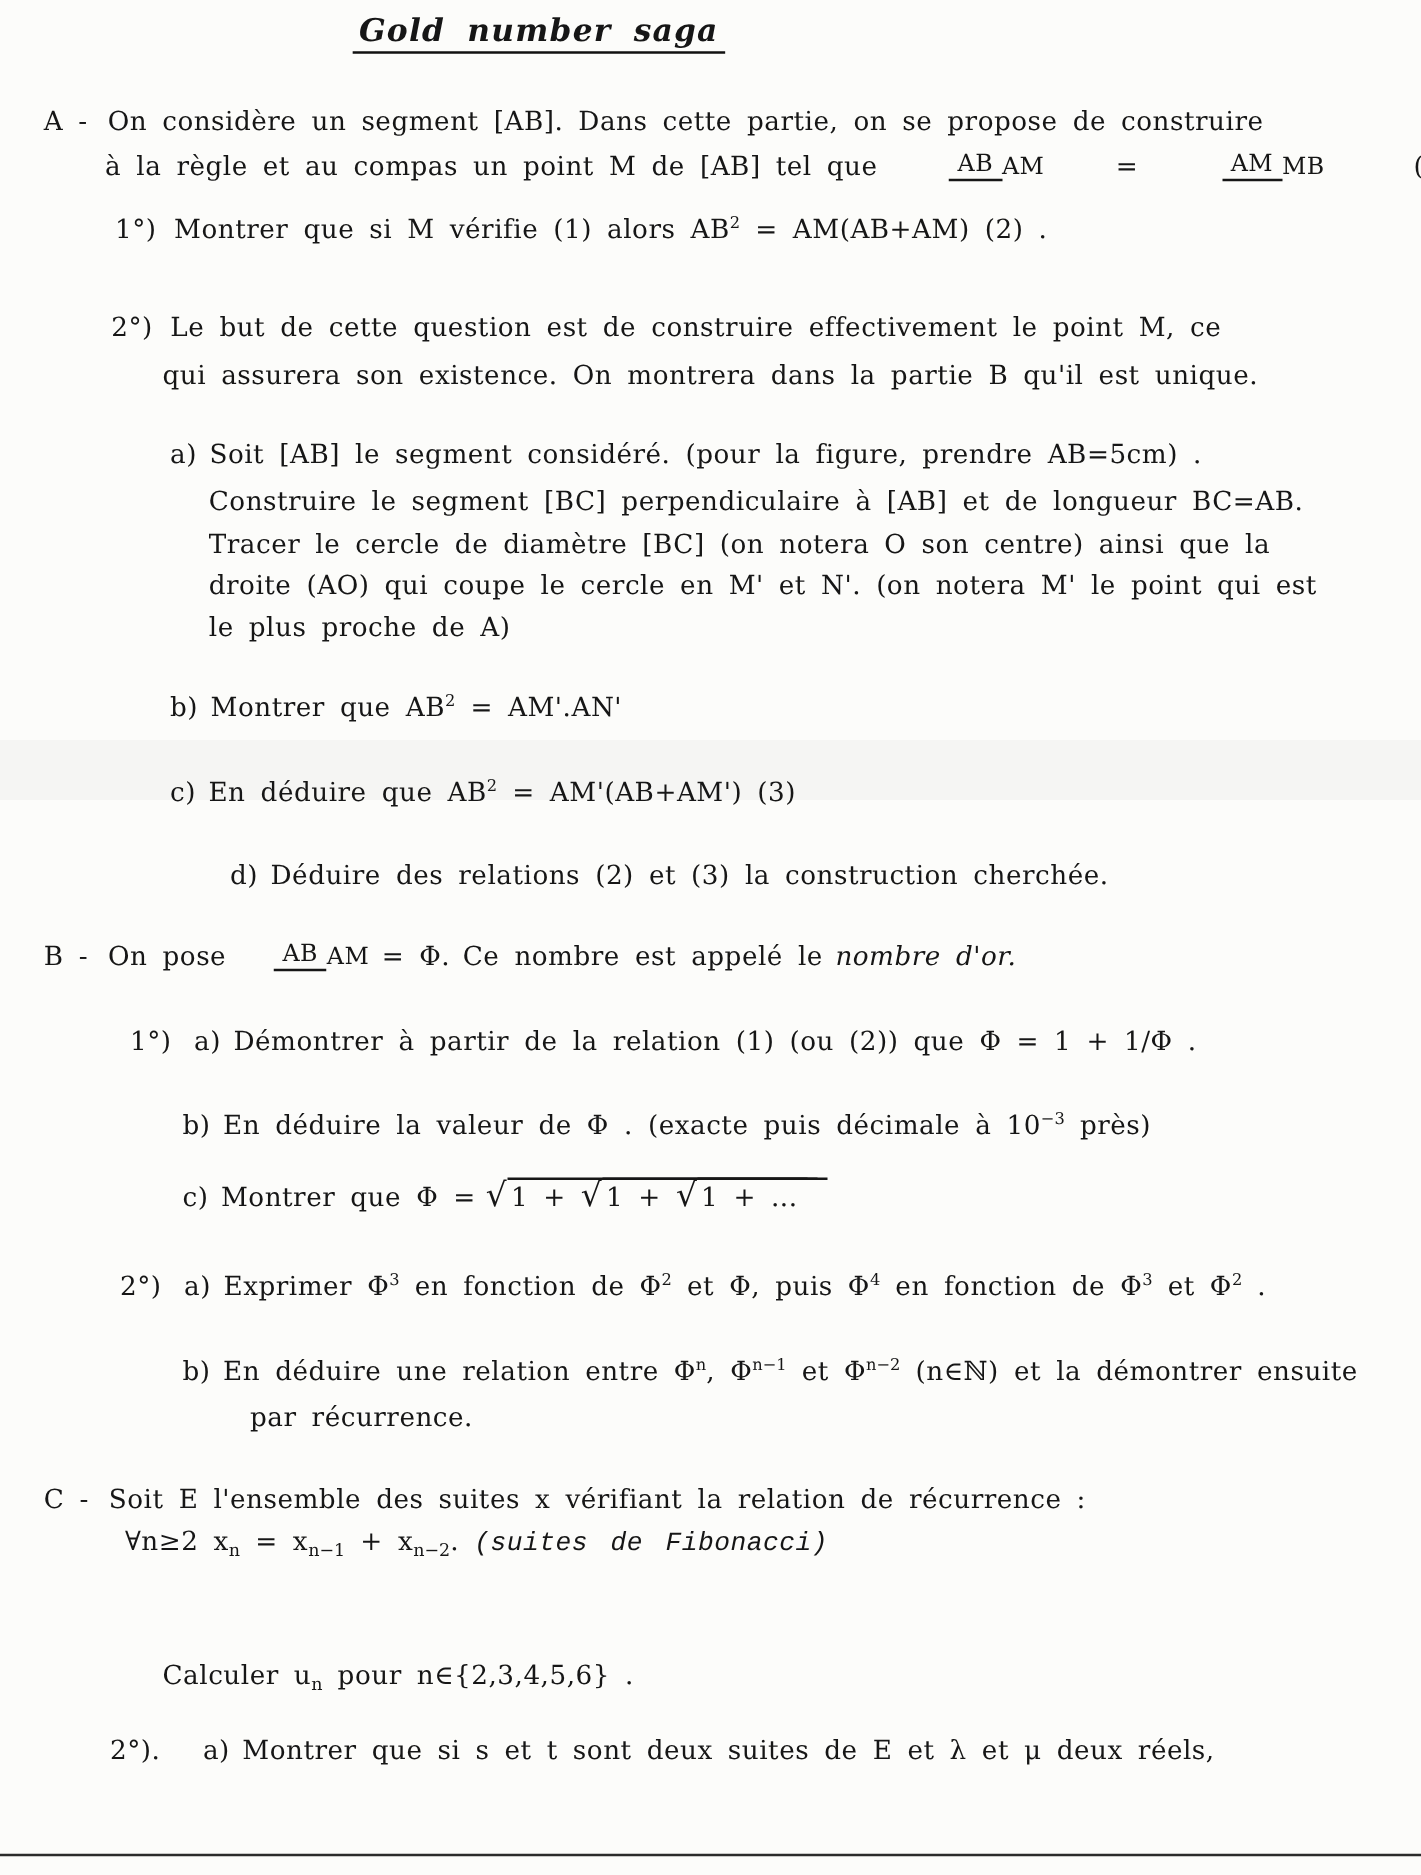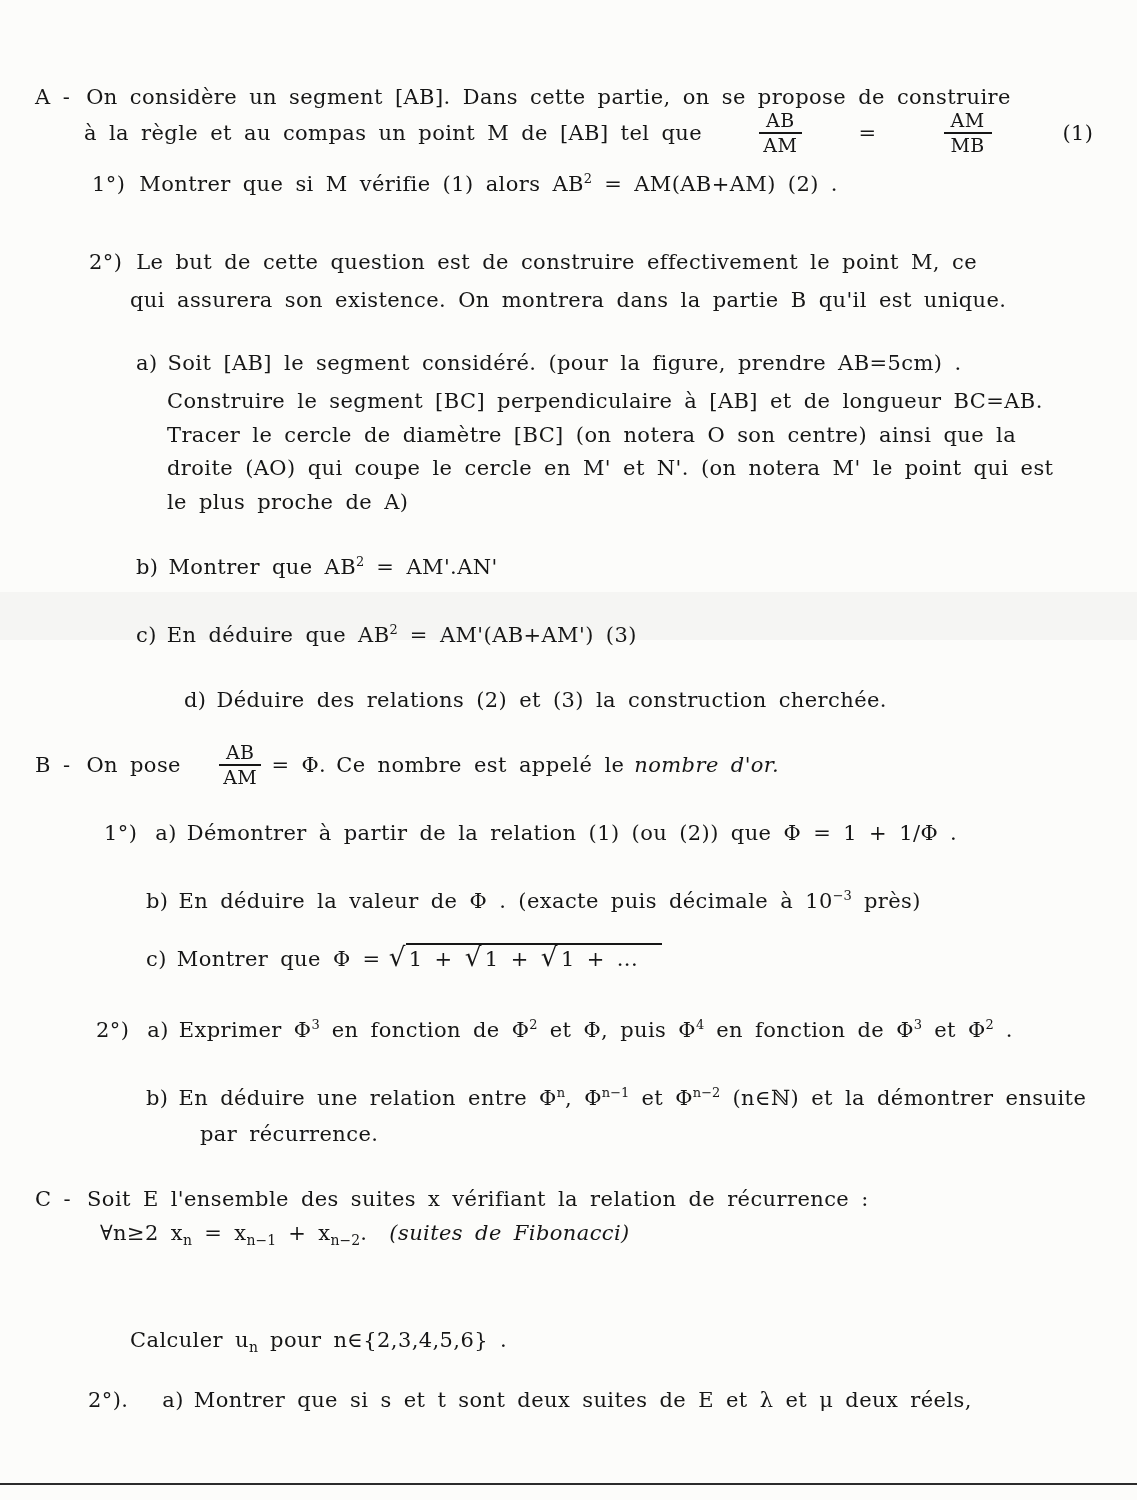--- a/index.html
+++ b/index.html
@@ -25,41 +25,44 @@
     padding:0 5px 2px 5px;
   }
   .plabel { margin-right:16px; }
   .qlabel { margin-right:14px; }
   .alabel { margin-right:10px; }
   .gap18 { margin-right:18px; }
   sup { font-size:13px; letter-spacing:0; }
   sub { font-size:14px; vertical-align:-0.35em; letter-spacing:0; }
   .it { font-style:italic; }
   .frac {
-    display:inline-flex; flex-direction:column; align-items:center;
+    display:inline-flex; flex-direction:row; align-items:center;
     font-size:19px; line-height:1.1; margin:0 10px; word-spacing:0;
   }
   .frac .num { padding:0 7px 1px 7px; border-bottom:2px solid #161616; }
   .frac .den { padding-top:1px; }
   .eqgap { margin-right:10px; }
   .refgap { margin-left:14px; }
   .dotgap { margin-left:16px; }
   .sqrt { white-space:nowrap; }
   .sqrt .sign { font-size:1.25em; }
   .sqrt .bar { border-top:2px solid #161616; padding:2px 8px 0 3px; }
   .scanband { position:absolute; left:0; width:100%; background:rgba(70,70,70,0.035); }
   .bottomline { position:absolute; left:0; width:100%; border-top:2.5px solid #2b2b2b; }
 </style>
 </head>
 <body>
 
 <div class="page">
 
   <div class="scanband" style="top:592px;height:48px;"></div>
 
+  <div class="ln" style="top:12px;left:calc(50% - 32px);transform:translateX(-50%);left:506px;">
+    <span class="title" style="position:relative;left:-75px;">Gold number saga</span>
+  </div>
 
   <div class="ln" style="top:84px;left:35px;">
     <span class="plabel">A -</span><span>On considère un segment [AB]. Dans cette partie, on se propose de construire</span>
   </div>
   <div class="ln vflex" style="top:104px;left:84px;height:58px;gap:47px;">
     <span>à la règle et au compas un point M de [AB] tel que</span>
     <span class="frac">
         <span class="num">AB</span>
         <span class="den">AM</span>
       </span>
@@ -132,21 +135,21 @@
   <div class="ln" style="top:1080px;left:146px;">
     <span class="alabel">b)</span><span>En déduire une relation entre Φ</span><sup>n</sup><span>, Φ</span><sup>n−1</sup><span> et Φ</span><sup>n−2</sup><span> (n∈ℕ) et la démontrer ensuite</span>
   </div>
   <div class="ln" style="top:1121px;left:200px;"><span>par récurrence.</span></div>
 
   <div class="ln" style="top:1186px;left:35px;">
     <span class="plabel">C -</span><span>Soit E l'ensemble des suites x vérifiant la relation de récurrence :</span>
   </div>
   <div class="ln" style="top:1220px;left:100px;">
     <span>∀n≥2  x</span><sub>n</sub><span> = x</span><sub>n−1</sub><span> + x</span><sub>n−2</sub><span>.</span>
-    <span class="it" style="margin-left:10px;">(suites de Fibonacci)</span>
+    <span class="it" style="font-family:Liberation Mono, monospace;">(suites de Fibonacci)</span>
   </div>
 
   <div class="ln" style="top:1327px;left:130px;">
     <span>Calculer u</span><sub>n</sub><span> pour n∈{2,3,4,5,6} .</span>
   </div>
 
   <div class="ln" style="top:1387px;left:88px;">
     <span style="margin-right:34px;">2°).</span><span class="alabel">a)</span><span>Montrer que si s et t sont deux suites de E et λ et μ deux réels,</span>
   </div>
 

